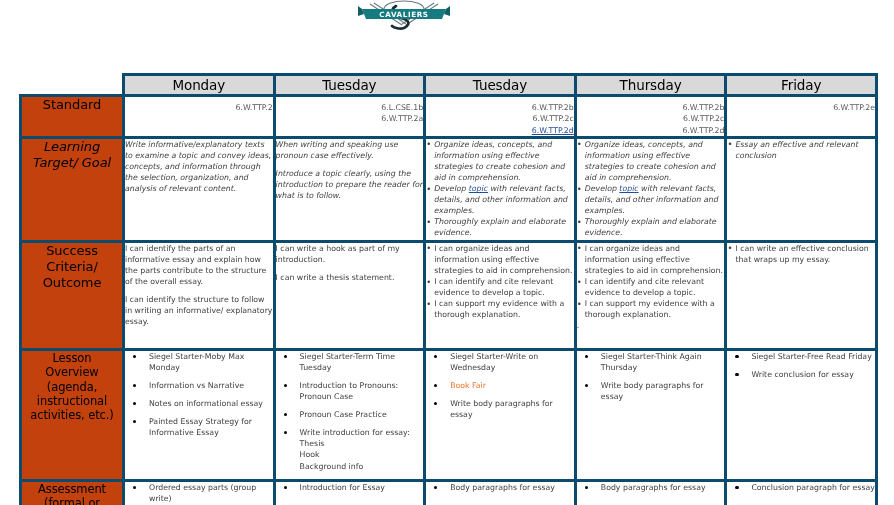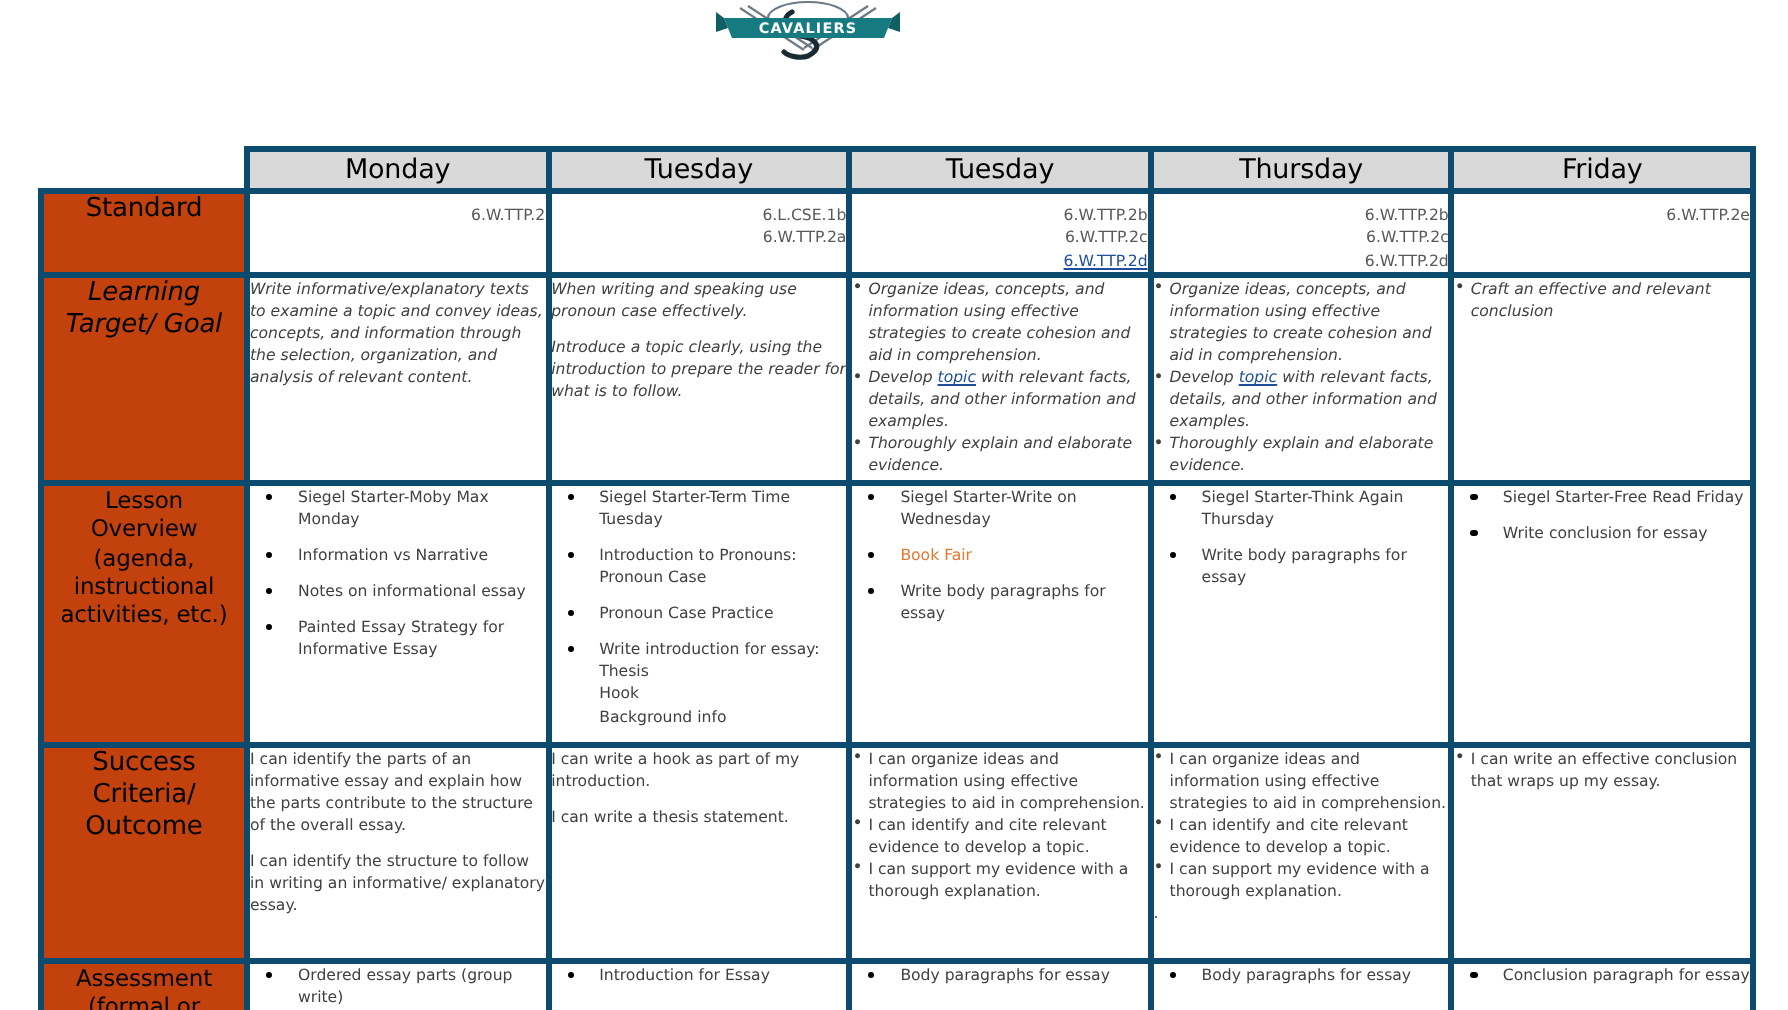--- a/index.html
+++ b/index.html
@@ -233,21 +233,55 @@
         </td>
         <td class="cell">
           <ul class="bul">
             <li><span>Organize ideas, concepts, and information using effective strategies to create cohesion and aid in comprehension.</span></li>
             <li><span>Develop </span><span class="std-link">topic</span><span> with relevant facts, details, and other information and examples.</span></li>
             <li><span>Thoroughly explain and elaborate evidence.</span></li>
           </ul>
         </td>
         <td class="cell">
           <ul class="bul">
-            <li><span>Craft an effective and relevant conclusion</span></li>
+            <li><span>Essay an effective and relevant conclusion</span></li>
+          </ul>
+        </td>
+      </tr>
+
+      <tr style="height: 108px;">
+        <td class="rowlabel" style="white-space:pre-line">Success
+Criteria/
+Outcome</td>
+        <td class="cell">
+          <p class="para">I can identify the parts of an informative essay and explain how the parts contribute to the structure of the overall essay.</p>
+          <p class="para">I can identify the structure to follow in writing an informative/ explanatory essay.</p>
+        </td>
+        <td class="cell">
+          <p class="para">I can write a hook as part of my introduction.</p>
+          <p class="para">I can write a thesis statement.</p>
+        </td>
+        <td class="cell">
+          <ul class="bul">
+            <li>I can organize ideas and information using effective strategies to aid in comprehension.</li>
+            <li>I can identify and cite relevant evidence to develop a topic.</li>
+            <li>I can support my evidence with a thorough explanation.</li>
+          </ul>
+        </td>
+        <td class="cell">
+          <ul class="bul">
+            <li>I can organize ideas and information using effective strategies to aid in comprehension.</li>
+            <li>I can identify and cite relevant evidence to develop a topic.</li>
+            <li>I can support my evidence with a thorough explanation.</li>
+          </ul>
+          <span class="trailing-dot">.</span>
+        </td>
+        <td class="cell">
+          <ul class="bul">
+            <li>I can write an effective conclusion that wraps up my essay.</li>
           </ul>
         </td>
       </tr>
 
       <tr style="height: 112px;">
         <td class="rowlabel small" style="white-space:pre-line">Lesson
 Overview
 (agenda,
 instructional
 activities, etc.)</td>
@@ -291,54 +325,20 @@
         </td>
 
         <td class="cell">
           <ul class="rbul">
             <li>Siegel Starter-Free Read Friday</li>
             <li>Write conclusion for essay</li>
           </ul>
         </td>
       </tr>
 
-      <tr style="height: 108px;">
-        <td class="rowlabel" style="white-space:pre-line">Success
-Criteria/
-Outcome</td>
-        <td class="cell">
-          <p class="para">I can identify the parts of an informative essay and explain how the parts contribute to the structure of the overall essay.</p>
-          <p class="para">I can identify the structure to follow in writing an informative/ explanatory essay.</p>
-        </td>
-        <td class="cell">
-          <p class="para">I can write a hook as part of my introduction.</p>
-          <p class="para">I can write a thesis statement.</p>
-        </td>
-        <td class="cell">
-          <ul class="bul">
-            <li>I can organize ideas and information using effective strategies to aid in comprehension.</li>
-            <li>I can identify and cite relevant evidence to develop a topic.</li>
-            <li>I can support my evidence with a thorough explanation.</li>
-          </ul>
-        </td>
-        <td class="cell">
-          <ul class="bul">
-            <li>I can organize ideas and information using effective strategies to aid in comprehension.</li>
-            <li>I can identify and cite relevant evidence to develop a topic.</li>
-            <li>I can support my evidence with a thorough explanation.</li>
-          </ul>
-          <span class="trailing-dot">.</span>
-        </td>
-        <td class="cell">
-          <ul class="bul">
-            <li>I can write an effective conclusion that wraps up my essay.</li>
-          </ul>
-        </td>
-      </tr>
-
       <tr style="height: 52px;">
         <td class="rowlabel small" style="white-space:pre-line">Assessment
 (formal or
 informal)</td>
         <td class="cell">
           <ul class="rbul">
             <li>Ordered essay parts (group write)</li>
             <li>Painted Essay</li>
           </ul>
         </td>

